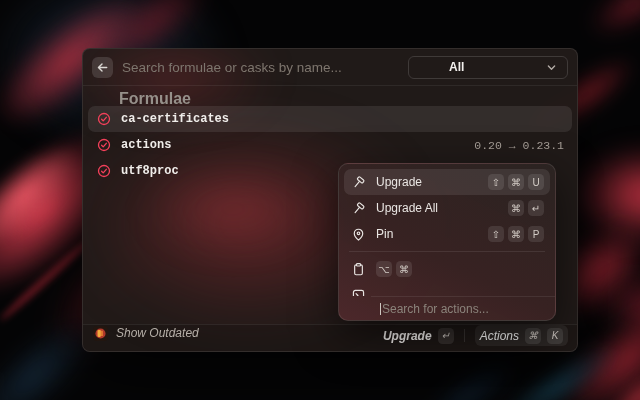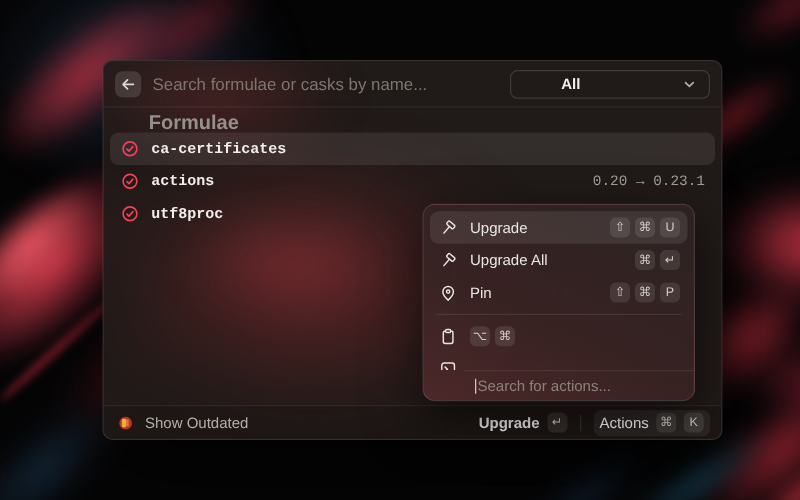--- a/index.html
+++ b/index.html
@@ -69,21 +69,21 @@
   .filter-dd .dd-label{font-size:12px;font-weight:700;color:#f3f0ed;flex:1;margin-left:32px;}
 
   .section-label{position:absolute;top:41px;left:11px;font-size:16px;font-weight:700;color:#96908a;margin-left:25px;}
   .list{position:absolute;top:57px;left:5px;right:5px;}
   .row{height:26px;display:flex;align-items:center;gap:9px;padding:0 8px;border-radius:7px;font-family:Liberation Mono, monospace;}
   .row.selected{background:rgba(255,255,255,.085);}
   .row-name{font-size:12px;font-weight:600;color:#f0edea;flex:1;white-space:nowrap;}
   .row-ver{font-size:11.5px;color:#a79f98;white-space:nowrap;}
 
   .statusbar{position:absolute;left:0;right:0;bottom:0;height:27px;border-top:1px solid rgba(255,255,255,.07);
-    display:flex;align-items:center;padding:0 9px;background:rgba(18,14,13,.22);}
+    display:flex;align-items:flex-start;padding:0 9px;background:rgba(18,14,13,.22);font-style:italic;}
   .sb-left{display:flex;align-items:center;gap:8px;flex:1;}
   .sb-label{font-size:12px;color:#b6afa8;}
   .sb-right{display:flex;align-items:center;gap:6px;}
   .sb-upgrade{font-size:12px;font-weight:600;color:#f1eeec;}
   .sb-vdiv{width:1px;height:13px;background:rgba(255,255,255,.12);margin:0 4px;}
   .actions-group{display:flex;align-items:center;gap:6px;background:rgba(255,255,255,.07);
     border-radius:6px;height:21px;padding:0 5px;}
   .actions-label{font-size:12px;color:#ffffff;}
 
   .key{min-width:16px;height:16px;border-radius:4.5px;background:rgba(255,255,255,.10);

